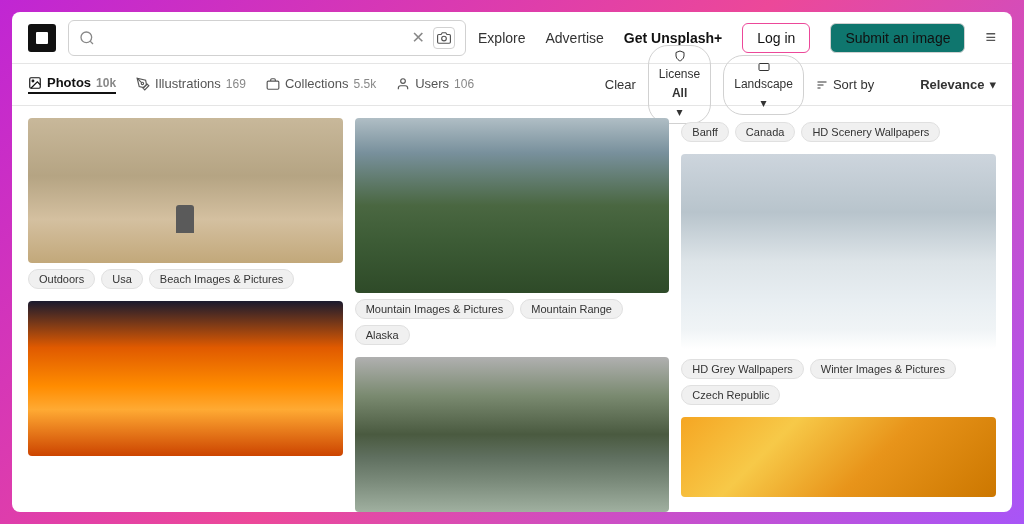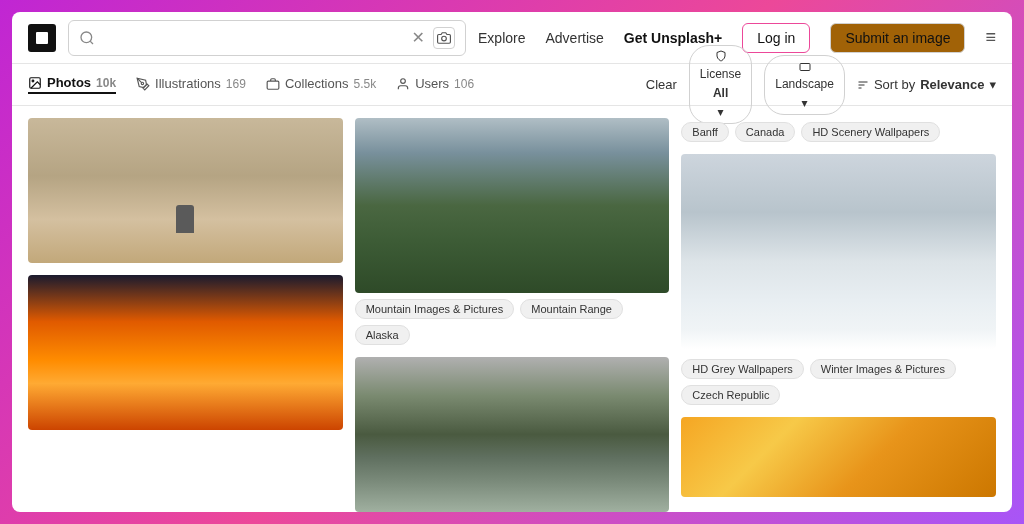--- a/index.html
+++ b/index.html
@@ -110,21 +110,21 @@
       cursor: pointer;
       background: #fff;
       color: #111;
     }
     .btn-submit {
       border: 1px solid #d1d1d1;
       border-radius: 6px;
       padding: 6px 14px;
       font-size: 14px;
       cursor: pointer;
-      background: #a16207;
+      background: #0f766e;
       color: #111;
     }
     .hamburger {
       cursor: pointer;
       font-size: 18px;
       color: #555;
     }
     
     .filter-bar {
       display: flex;
@@ -354,32 +354,37 @@
         <span>Landscape</span>
         <span>▾</span>
       </div>
       <div class="sort-control">
         <svg width="12" height="12" viewBox="0 0 24 24" fill="none" stroke="currentColor" stroke-width="2">
             <line x1="3" y1="6" x2="21" y2="6"></line>
             <line x1="3" y1="12" x2="15" y2="12"></line>
             <line x1="3" y1="18" x2="9" y2="18"></line>
           </svg>
         <span>Sort by</span>
-        <span style="font-weight:600;">Relevance</span>
+        <span style="font-weight:600;margin-left:41px;">Relevance</span>
         <span>▾</span>
       </div>
     </div>
   </div>
 
   <div class="content">
     <div class="masonry">
 
       <div class="col">
         <div>
           <div class="photo-card img-beach">
+          </div>
+          <div class="tag-row" style="margin-top:6px;">
+            <span class="tag">Outdoors</span>
+            <span class="tag">Usa</span>
+            <span class="tag">Beach Images &amp; Pictures</span>
           </div>
         </div>
 
         <div>
           <div class="photo-card img-orange-sky">
           </div>
         </div>
       </div>
 
       <div class="col">

